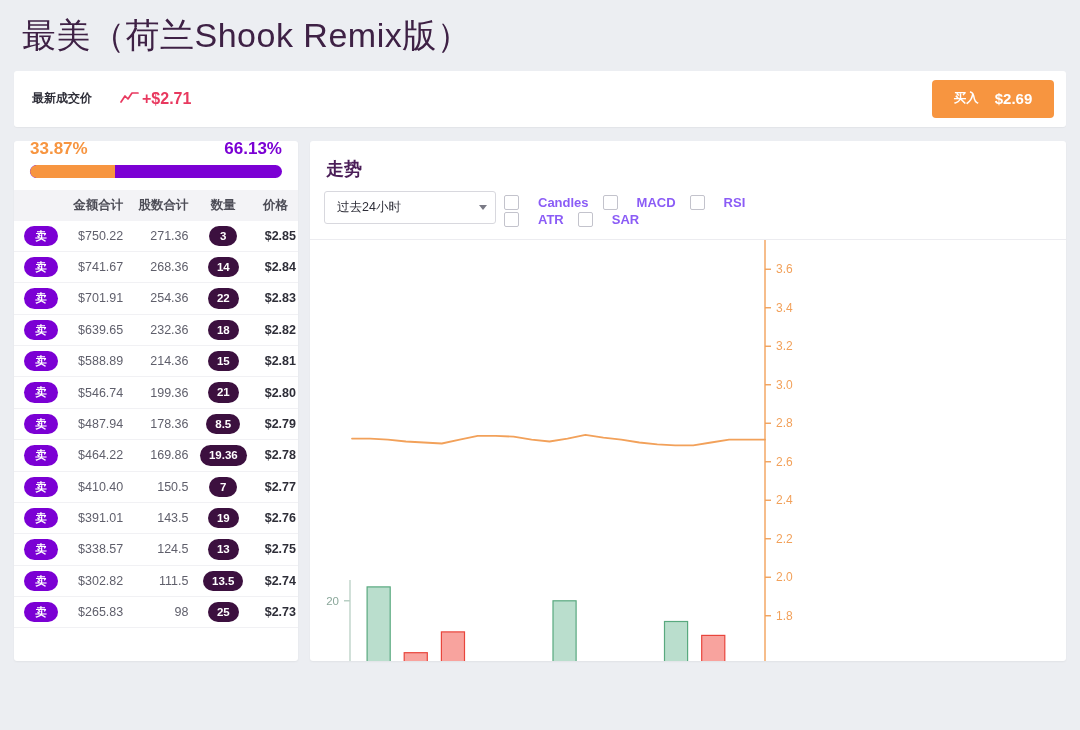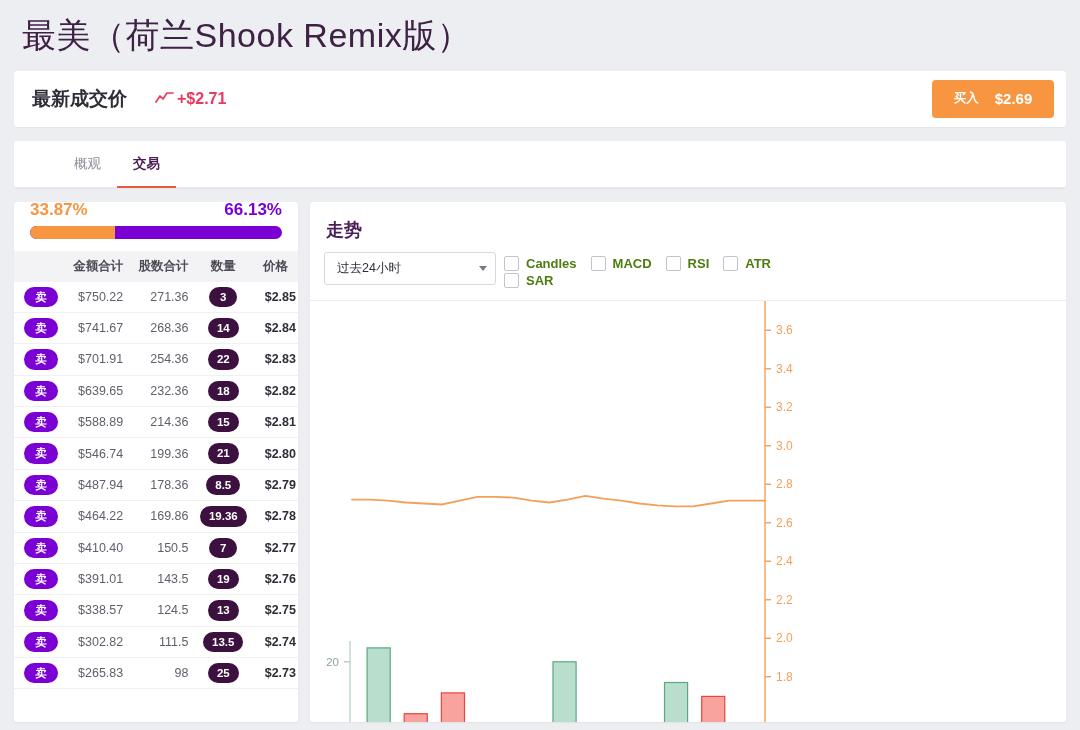--- a/index.html
+++ b/index.html
@@ -24,21 +24,21 @@
   
   .price-card {
     margin: 2px 14px 0 14px;
     background: #ffffff;
     border-radius: 3px;
     height: 56px;
     display: flex; align-items: center;
     padding: 0 12px 0 18px;
     box-shadow: 0 1px 1px rgba(0,0,0,.04);
   }
-  .price-label { font-size: 19px; font-weight: 700; color: #2e2e38; }
+  .price-label { font-size: 12px; font-weight: 700; color: #2e2e38; }
   .price-value {
     margin-left: 28px; font-size: 16px; font-weight: 700;
     color: #e8395f; display: flex; align-items: center; gap: 3px;
   }
   .trend-ico { display: inline-block; width: 19px; height: 13px; }
   .buy-btn {
     margin-left: auto;
     background: #f79540; color: #fff;
     border: none; border-radius: 4px;
     height: 38px; min-width: 122px;
@@ -149,21 +149,21 @@
     max-width: 290px; padding-top: 4px;
   }
   .cb-item {
     display: flex; align-items: center; gap: 7px;
     margin: 0 14px 2px 0; cursor: pointer;
   }
   .cb-box {
     width: 15px; height: 15px; border: 1px solid #c3c3cc;
     border-radius: 2px; background: #fff; flex: 0 0 15px;
   }
-  .cb-label { font-size: 13px; font-weight: 700; color: #4d7c0f; }
+  .cb-label { font-size: 13px; font-weight: 700; color: #8b5cf6; margin-left: 12px; }
 
   .chart-area { position: relative; width: 100%; height: 430px; }
   .chart-area svg { display: block; }
 
   
   .ord thead th {
     background: #f3f3f6; font-size: 12.5px; color: #4d4d57; font-weight: 700;
     padding: 8px 6px; white-space: nowrap;
   }
   .ord thead th.h-date { text-align: left; padding-left: 12px; }
@@ -188,28 +188,20 @@
         <polyline points="1,10 5,4 8,7 12,1 18,1" fill="none" stroke="#e8395f" stroke-width="1.7" stroke-linecap="round" stroke-linejoin="round"></polyline>
       </svg>
       <span>+$2.71</span>
     </span>
     <button class="buy-btn">
       <span class="bb-label">买入</span>
       <span class="bb-price">$2.69</span>
     </button>
   </div>
 
-  <div class="tabs-card">
-    <div class="tab">
-      <span>概观</span>
-    </div>
-    <div class="tab active">
-      <span>交易</span>
-    </div>
-  </div>
 
   <div class="panels">
 
     <div class="panel p-left">
       <div class="ratio-row">
         <span class="ratio-buy">33.87%</span>
         <span class="ratio-sell">66.13%</span>
       </div>
       <div class="ratio-bar">
         <div class="fill-buy" id="ratio-fill" style="width: 33.87%;"></div>

